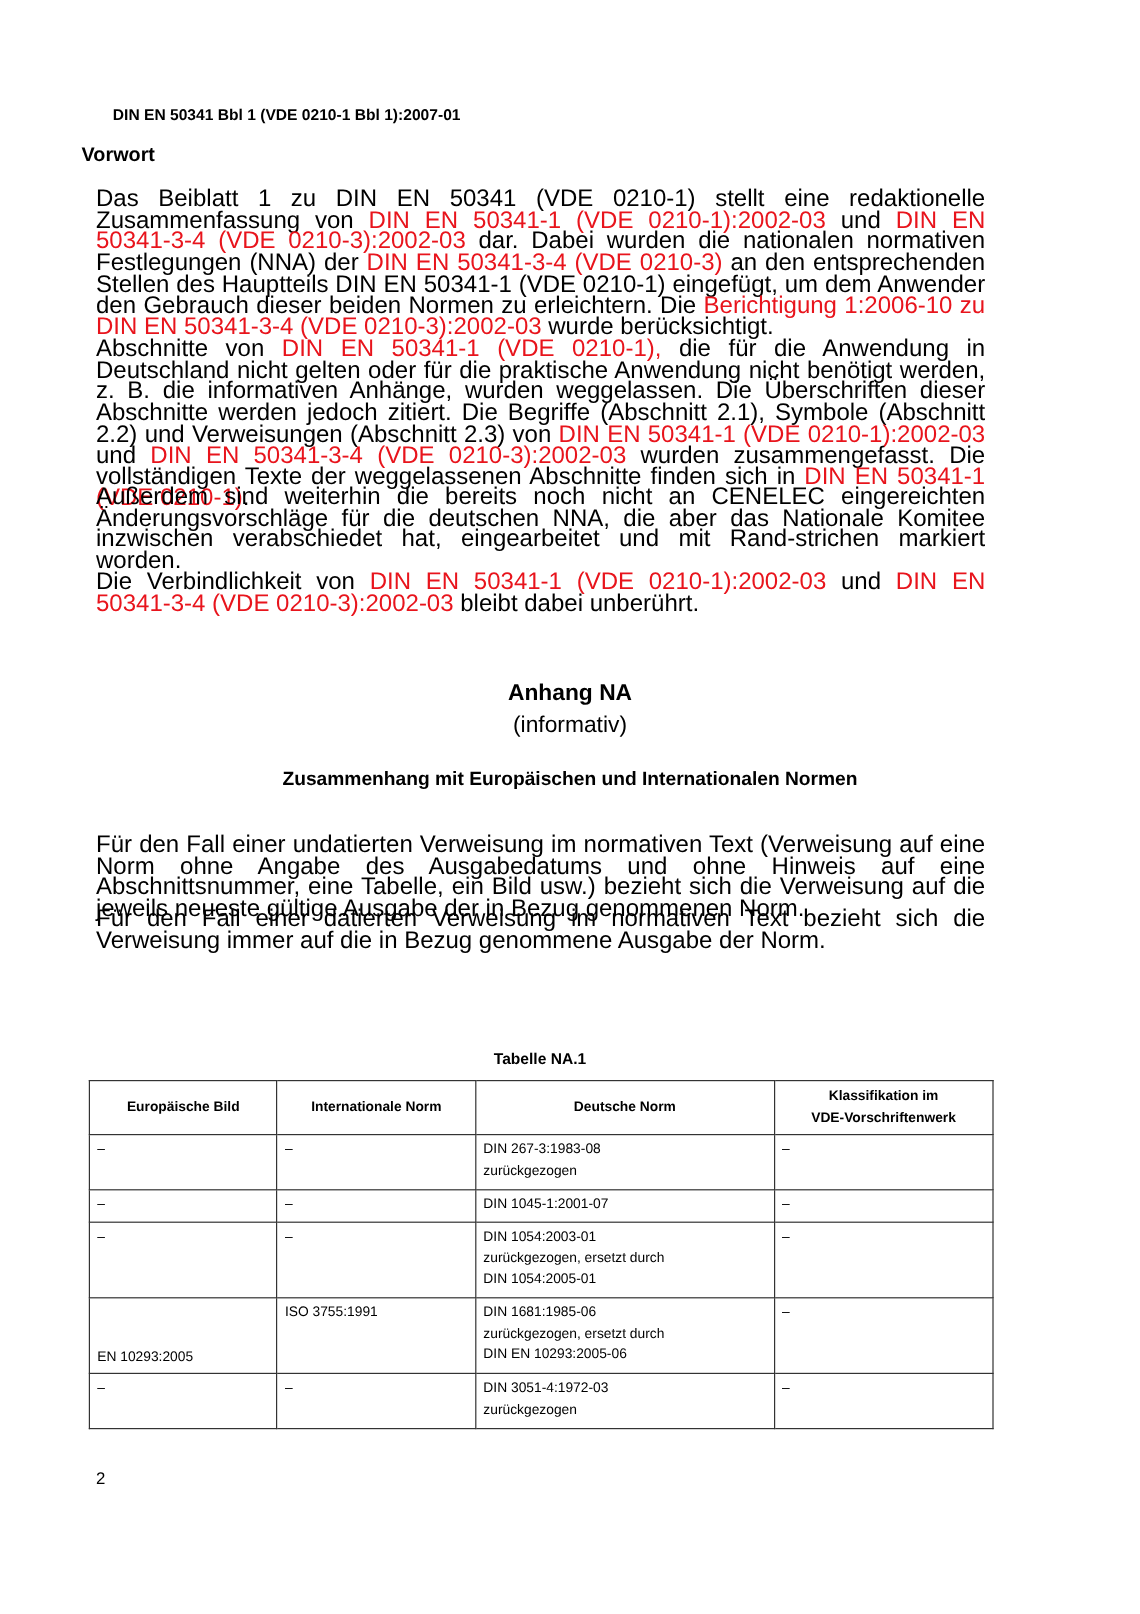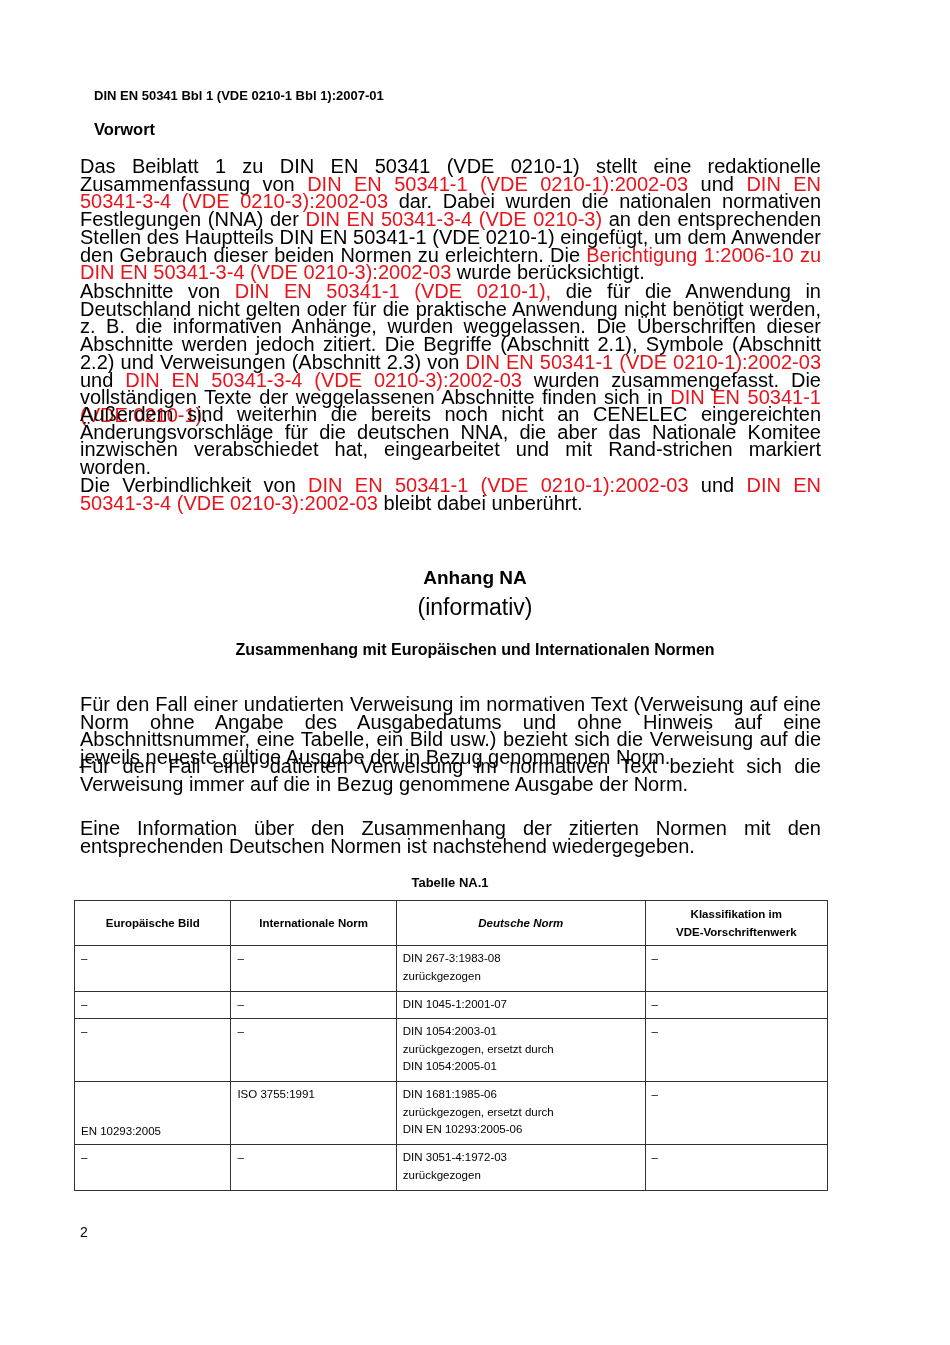--- a/index.html
+++ b/index.html
@@ -1,32 +1,32 @@
 <!DOCTYPE html>
 <html><head>
   <meta charset="utf-8">
   <style>
     html, body { margin: 0; padding: 0; background: #ffffff; }
     body { width: 950px; height: 1345px; position: relative; font-family: "Liberation Sans", sans-serif; color: #000; overflow: hidden; }
     .page { position: absolute; left: 0; top: 0; width: 950px; height: 1345px; background: #fff; }
     .doc-id { position: absolute; left: 80px; top: 88px; font-size: 13px; font-weight: bold; margin-left: 14px; }
-    .h-vorwort { position: absolute; left: 94px; top: 120px; font-size: 16.5px; font-weight: bold; }
+    .h-vorwort { position: absolute; left: 68px; top: 120px; font-size: 16.5px; font-weight: bold; }
     .para { position: absolute; left: 80px; width: 741px; font-size: 20px; line-height: 17.7px; text-align: justify; }
     .para .red { color: #e8141c; }
     .center-block { position: absolute; left: 0; width: 950px; text-align: center; }
     .h-anhang { top: 567px; font-size: 19px; font-weight: bold; }
-    .h-informativ { top: 594px; font-size: 23px; }
+    .h-informativ { top: 594px; font-size: 19px; }
     .h-zusammen { top: 641px; font-size: 16px; font-weight: bold; }
     .table-caption { position: absolute; left: 0; width: 900px; text-align: center; top: 875px; font-size: 13px; font-weight: bold; }
     table.na { position: absolute; left: 74px; top: 900px; width: 754px; border-collapse: collapse; font-size: 11.5px; }
     table.na th, table.na td { border: 1.3px solid #333; padding: 0 6px; vertical-align: top; }
     table.na th { font-weight: bold; text-align: center; vertical-align: middle; height: 44px; line-height: 18px; font-size: 11.5px; }
     table.na td { line-height: 17.5px; padding-top: 4px; padding-bottom: 4px; }
     table.na td.bottom { vertical-align: bottom; }
-    .c1 { width: 144px; } .c2 { width: 153px; } .c3 { width: 237px; font-style: italic; } .c4 { width: 170px; margin-left: 18px; }
+    .c1 { width: 144px; } .c2 { width: 153px; } .c3 { width: 237px; } .c4 { width: 170px; margin-left: 18px; }
     .page-number { position: absolute; left: 80px; top: 1224px; font-size: 14px; }
   </style>
 </head>
 <body>
 
 <div class="page">
 
   <div class="doc-id">DIN EN 50341 Bbl 1 (VDE 0210-1 Bbl 1):2007-01</div>
 
   <div class="h-vorwort">Vorwort</div>
@@ -46,21 +46,20 @@
   <div class="para" style="top:477px;">
     <span>Die Verbindlichkeit von </span><span class="red">DIN EN 50341-1 (VDE 0210-1):2002-03</span><span> und </span><span class="red">DIN EN 50341-3-4 (VDE 0210-3):2002-03</span><span> bleibt dabei unberührt.</span>
   </div>
 
   <div class="center-block h-anhang">Anhang NA</div>
   <div class="center-block h-informativ">(informativ)</div>
   <div class="center-block h-zusammen">Zusammenhang mit Europäischen und Internationalen Normen</div>
 
   <div class="para" style="top:696px;">Für den Fall einer undatierten Verweisung im normativen Text (Verweisung auf eine Norm ohne Angabe des Ausgabedatums und ohne Hinweis auf eine Abschnittsnummer, eine Tabelle, ein Bild usw.) bezieht sich die Verweisung auf die jeweils neueste gültige Ausgabe der in Bezug genommenen Norm.</div>
   <div class="para" style="top:758px;">Für den Fall einer datierten Verweisung im normativen Text bezieht sich die Verweisung immer auf die in Bezug genommene Ausgabe der Norm.</div>
-  <div class="para" style="top:820px;">Eine Information über den Zusammenhang der zitierten Normen mit den entsprechenden Deutschen Normen ist nachstehend wiedergegeben.</div>
 
   <div class="table-caption">Tabelle NA.1</div>
 
   <table class="na">
     <thead>
       <tr>
         <th class="c1">Europäische Bild</th>
         <th class="c2">Internationale Norm</th>
         <th class="c3">Deutsche Norm</th>
         <th class="c4"><span>Klassifikation im</span><br><span>VDE-Vorschriftenwerk</span></th>

